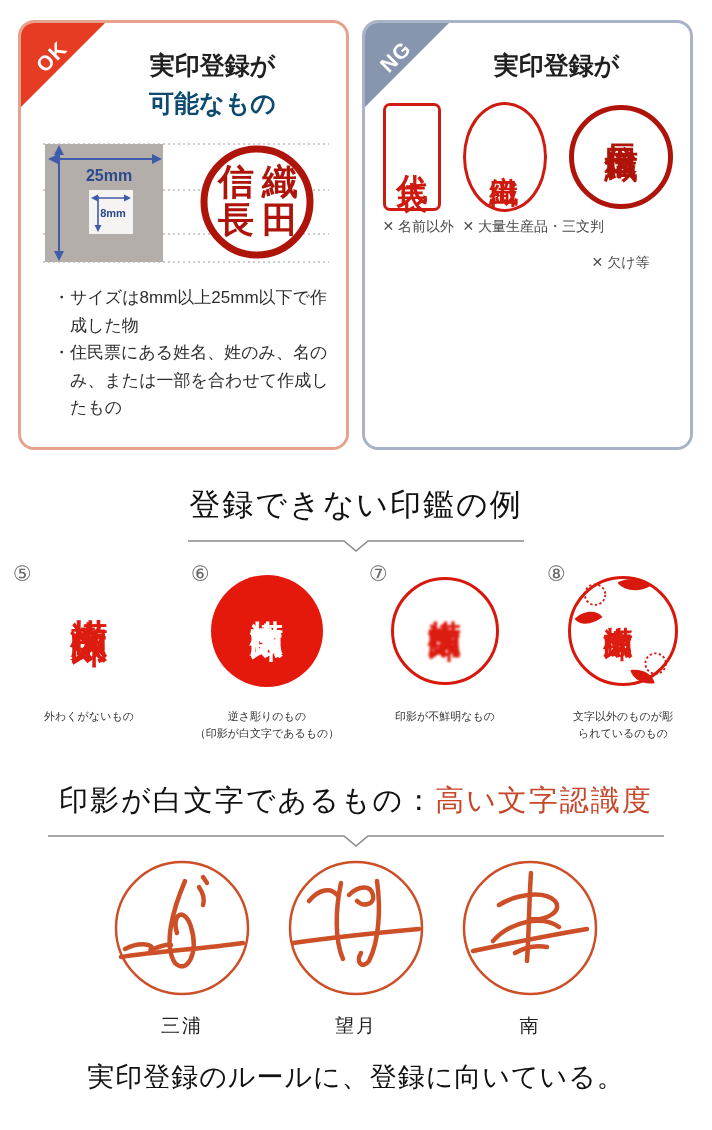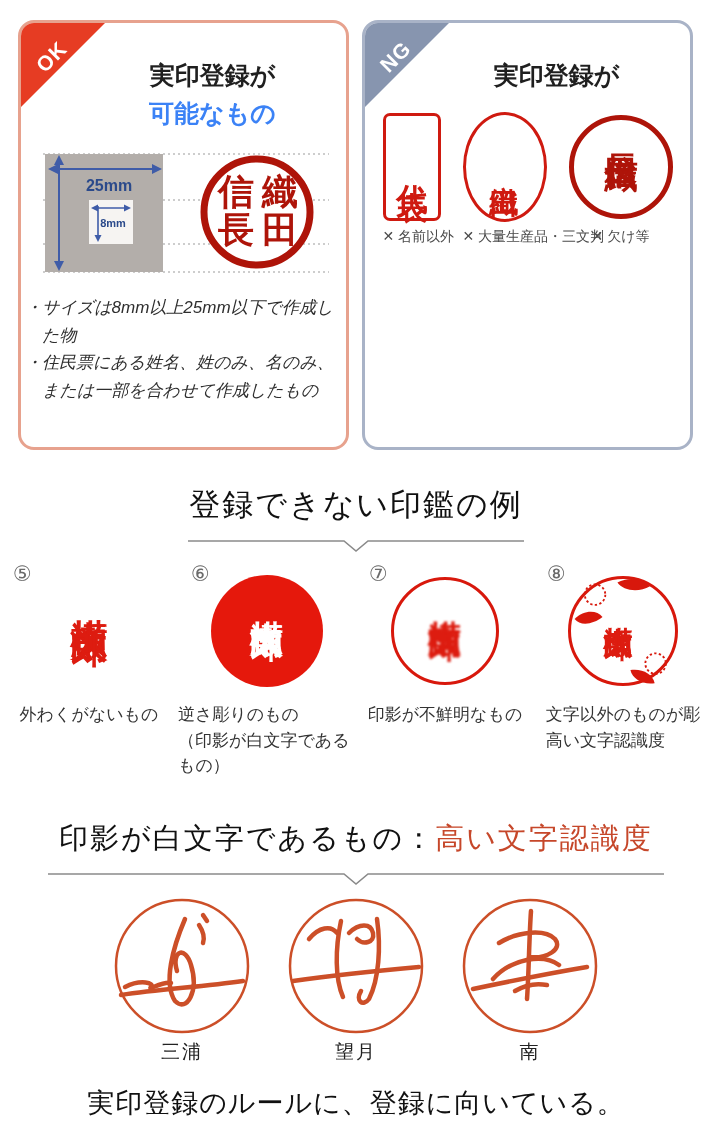--- a/index.html
+++ b/index.html
@@ -10,70 +10,70 @@
   
   .panels { display:flex; gap:13px; padding:20px 18px 0 18px; }
   .panel { position:relative; width:331px; height:430px; border-radius:16px; overflow:hidden; background:#fff; }
   .panel.ok { border:3px solid #e7a28e; }
   .panel.ng { border:3px solid #a9b3c7; }
   .corner { position:absolute; top:0; left:0; width:0; height:0;
             border-top:84px solid #e63c23; border-right:84px solid transparent; }
   .panel.ng .corner { border-top-color:#8795af; }
   .corner-label { position:absolute; top:22px; left:14px; transform:rotate(-45deg);
                   color:#fff; font-weight:bold; font-size:21px; letter-spacing:1px; }
-  .panel-title { margin-top:34px; padding-left:58px; text-align:center;
+  .panel-title { margin-top:24px; padding-left:58px; text-align:center;
                  font-weight:bold; font-size:25px; line-height:1.5; color:#1f1f1f; }
-  .t2-ok { color:#3b82f6; } .t2-ng { color:#a3aec3; }
+  .t2-ok { color:#0c4a6e; } .t2-ng { color:#a3aec3; }
   .diagram { display:block; margin:10px auto 0 auto; }
-  .bullets { margin:12px 12px 0 4px;font-style:italic; }
+  .bullets { margin:12px 12px 0 32px; }
   .panel.ng .bullets { margin-top:16px; }
   .bullet { font-size:17px; color:#2e2e2e; line-height:1.62; font-weight:500;
             text-indent:-1em; padding-left:1em; }
   
   .stamps { display:flex; align-items:center; justify-content:center; gap:22px; margin-top:16px; height:112px; }
   .stamp-rect { width:58px; height:108px; border:3px solid #cf1a10; border-radius:7px;
                 display:flex; align-items:center; justify-content:center; }
   .stamp-oval { width:84px; height:110px; border:3px solid #cf1a10; border-radius:50%;
                 display:flex; align-items:center; justify-content:center; }
   .stamp-circle { width:104px; height:104px; border:5px solid #ae1409; border-radius:50%;
                 display:flex; align-items:center; justify-content:center; }
   .vtext { writing-mode:vertical-rl; color:#cf1a10; font-family:"Liberation Serif","DejaVu Serif",serif; }
   .stamp-rect .vtext { font-size:31px; font-weight:bold; letter-spacing:7px; }
   .stamp-oval .vtext { font-size:29px; font-weight:bold; letter-spacing:4px; }
   .stamp-circle .vtext { font-size:33px; font-weight:bold; line-height:1.02; letter-spacing:-2px; color:#ae1409; height:68px; }
   .stamp-captions { display:flex; justify-content:center; gap:22px; margin-top:5px; }
   .stamp-caption { font-size:14px; color:#4a4a4a; text-align:center; white-space:nowrap; }
-  .cap1 { width:58px; } .cap2 { width:84px; } .cap3 { width:104px; }
+  .cap1 { width:58px; } .cap2 { width:84px; } .cap3 { width:104px;margin-top:36px; }
   
   .section-title { margin-top:34px; text-align:center; letter-spacing:2px;
                    font-family:"Liberation Serif","DejaVu Serif",serif; font-size:31px; color:#111; }
   .divider { display:block; margin:12px auto 0 auto; }
   
   .examples { display:flex; margin-top:12px; }
   .example { position:relative; width:178px; display:flex; flex-direction:column; align-items:center; }
   .ex-num { position:absolute; left:13px; top:-4px; color:#6b6b6b; font-size:21px; }
   .seal-area { height:130px; display:flex; align-items:center; justify-content:center; }
-  .ex-caption { margin-top:6px; font-size:17px; color:#333; text-align:left;
+  .ex-caption { margin-top:12px; font-size:11px; color:#333; text-align:center;
                 white-space:pre-line; line-height:1.5; }
   .seal-text { writing-mode:vertical-rl; font-weight:bold; color:#dd1c10;
                font-size:37px; line-height:1.0; letter-spacing:3px; height:84px; }
   .circle-solid { width:112px; height:112px; border-radius:50%; background:#e5180c;
                   display:flex; align-items:center; justify-content:center; }
   .circle-solid .seal-text { color:#ffffff; font-size:33px; height:74px; letter-spacing:2px; }
   .circle-outline { width:108px; height:108px; border:3.5px solid #d8180c; border-radius:50%;
                     display:flex; align-items:center; justify-content:center; }
   .circle-outline .seal-text { font-size:33px; height:74px; letter-spacing:2px; filter:blur(0.8px); }
   .circle-deco { position:relative; width:110px; height:110px; border:3px solid #d8180c; border-radius:50%;
                  display:flex; align-items:center; justify-content:center; }
   .circle-deco .seal-text { font-size:29px; height:64px; letter-spacing:1px; margin-top:8px; margin-right:10px; }
   .deco-overlay { position:absolute; inset:-2px; }
   
   .sig-red { color:#c6472a; }
   .sigs { display:flex; justify-content:center; gap:10px; margin-top:8px; }
-  .sig { display:flex; flex-direction:column; align-items:center; width:164px; }
+  .sig { display:flex; flex-direction:column; align-items:center; width:164px;gap:12px; }
   .sig-name { margin-top:2px; font-size:19px; color:#222; letter-spacing:2px; }
   
   .footer { margin-top:20px; text-align:center; font-size:27px; color:#111; letter-spacing:1px; }
 </style>
 </head>
 <body>
 
 <div class="panels">
 
   <div class="panel ok">
@@ -186,21 +186,21 @@
         <svg class="deco-overlay" viewBox="0 0 116 116">
           <path d="M52,6 C64,-1 80,2 87,10 C75,17 58,15 52,6 Z" fill="#d8180c"></path>
           <circle cx="28" cy="19" r="11" fill="none" stroke="#d8180c" stroke-width="2" stroke-dasharray="2.5,2.5"></circle>
           <path d="M6,45 C16,35 30,35 36,43 C26,51 12,53 6,45 Z" fill="#d8180c"></path>
           <path d="M66,100 C78,98 90,104 92,114 C80,116 68,110 66,100 Z" fill="#d8180c"></path>
           <circle cx="93" cy="93" r="11" fill="none" stroke="#d8180c" stroke-width="2" stroke-dasharray="2.5,2.5"></circle>
         </svg>
       </div>
     </div>
     <div class="ex-caption">文字以外のものが彫
-高い文字認識度</div>
+られているのもの</div>
   </div>
 </div>
 
 <div class="section-title" style="margin-top:40px; font-size:29px;">
   <span>印影が白文字であるもの：</span><span class="sig-red">高い文字認識度</span>
 </div>
 <svg class="divider" width="620" height="16" viewBox="0 0 620 16">
   <path d="M2,3 H298 L310,13 L322,3 H618" fill="none" stroke="#8a8a8a" stroke-width="1.6"></path>
 </svg>
 

